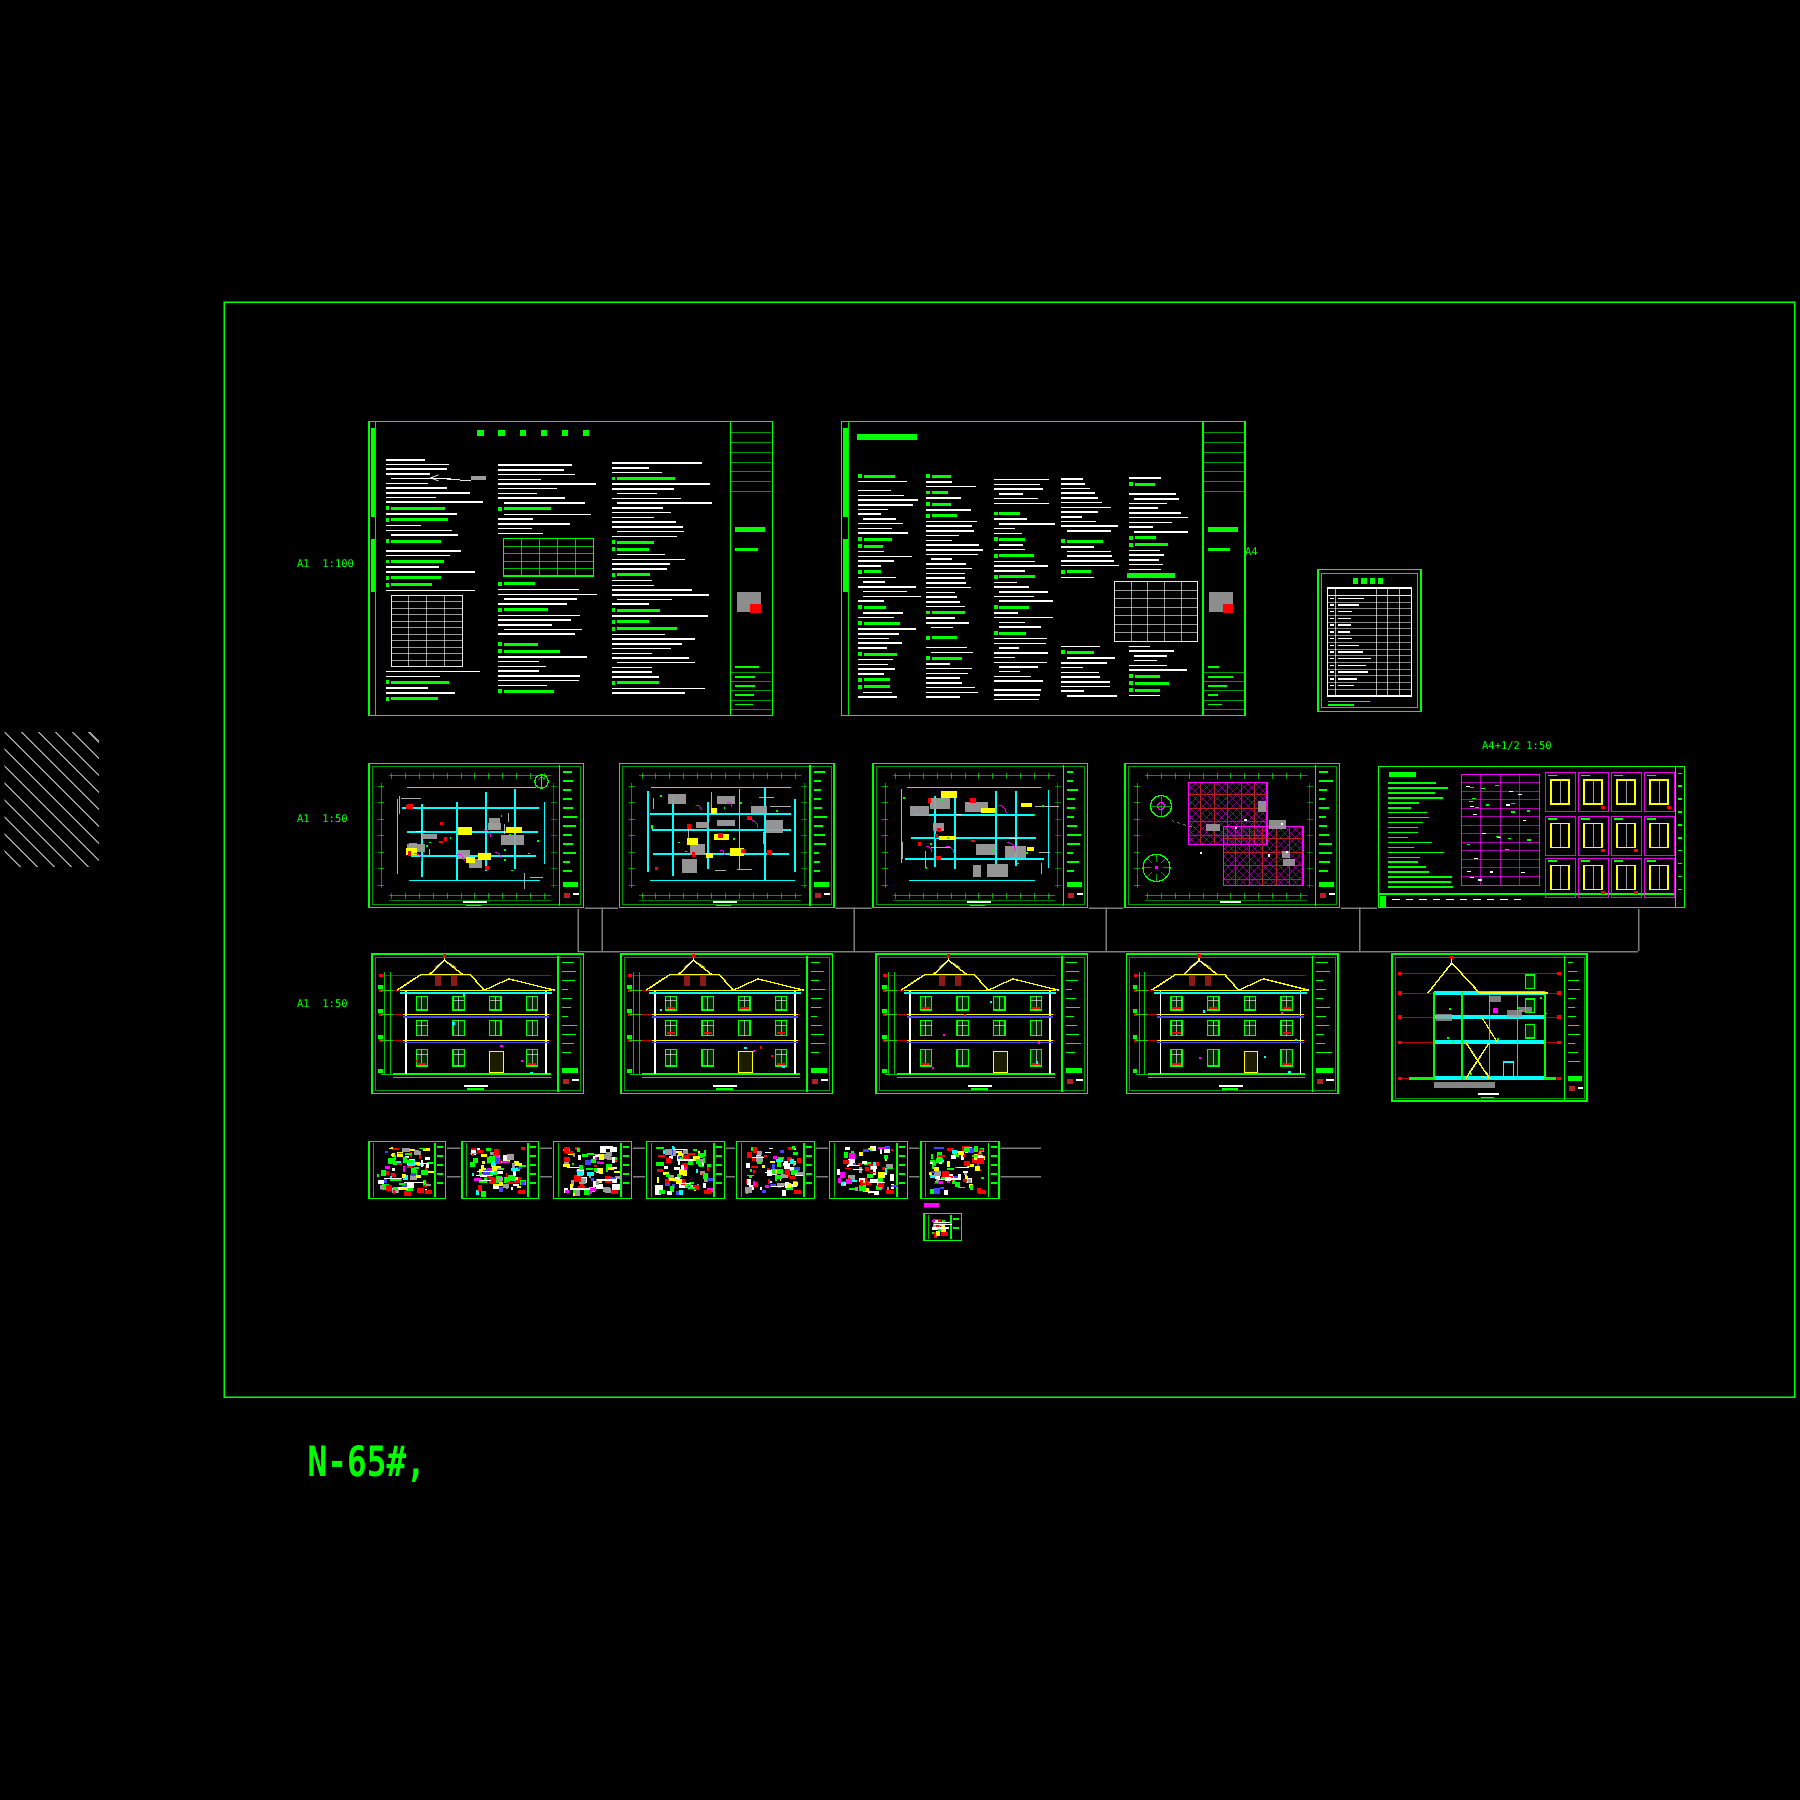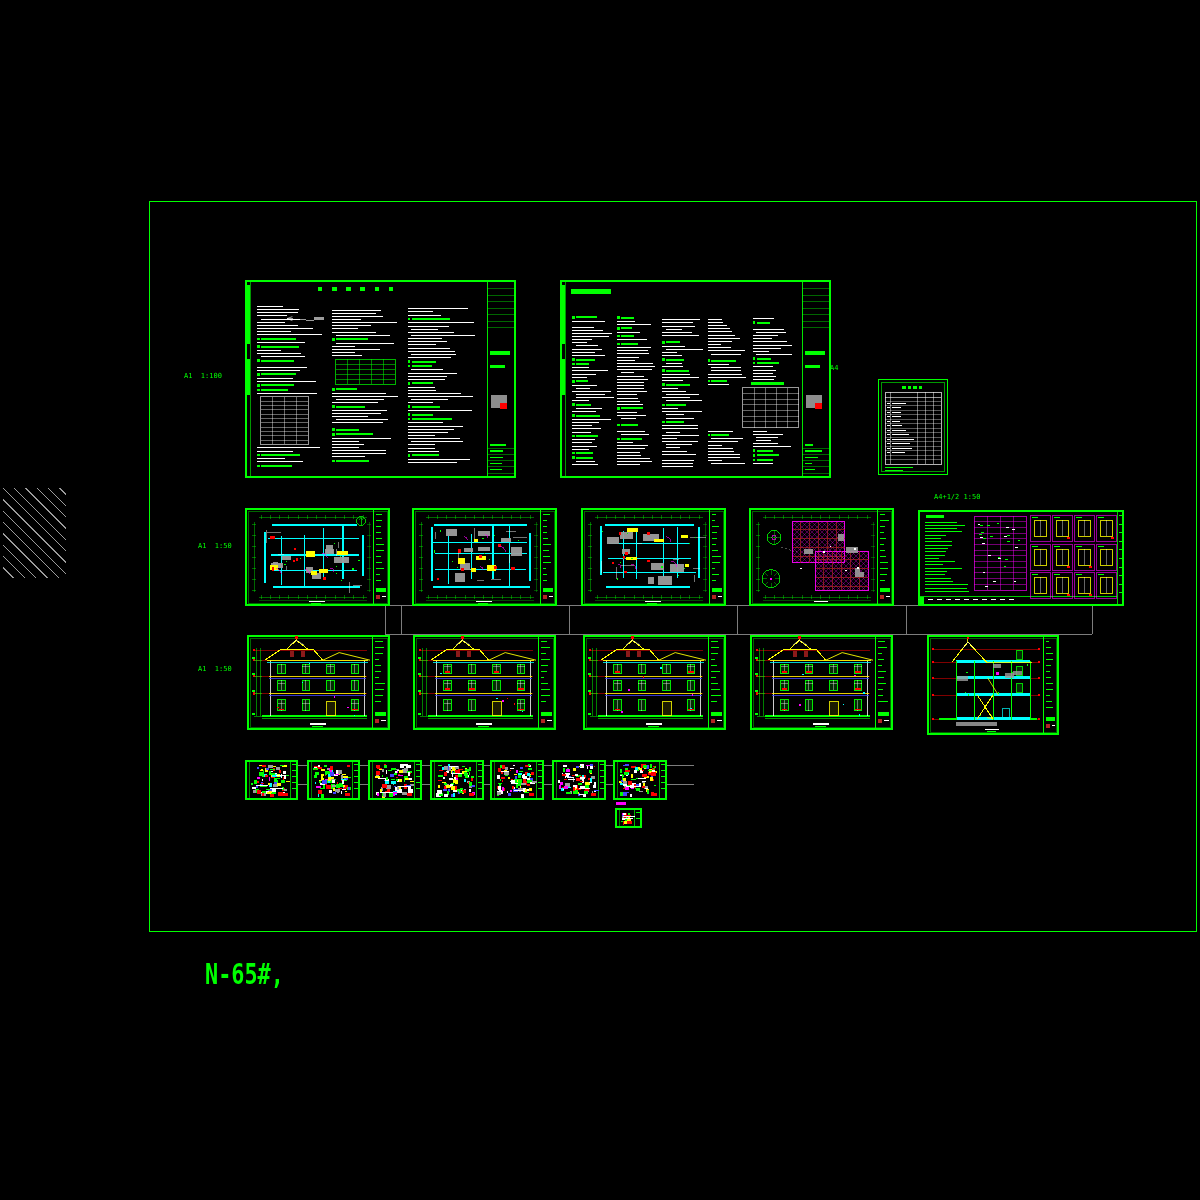--- a/index.html
+++ b/index.html
@@ -8,23 +8,23 @@
   #hatch-block{position:absolute;left:3px;top:488px;width:63px;height:90px;
 ardent    border:1px solid #a8a8a8;
     background:repeating-linear-gradient(45deg,#000 0px,#000 7px,#9c9c9c 7px,#9c9c9c 8px);}
   #layout-frame{position:absolute;left:149px;top:201px;width:1046px;height:729px;
     border:1px solid #00ff00;z-index:0;}
   .conn{position:absolute;background:#7d7d7d;z-index:1;}
   .sheet{position:absolute;background:#000;z-index:2;}
   .sheet svg{display:block;}
   .lbl{position:absolute;color:#00ff00;font:7px "DejaVu Sans Mono",monospace;
     z-index:3;white-space:pre;letter-spacing:0;}
-  #lbl-row1{left:184px;top:372px;}
+  #lbl-row1{left:198px;top:372px;}
   #lbl-a4{left:830px;top:364px;}
-  #lbl-row2-wide{left:934px;top:493px;}
+  #lbl-row2-wide{left:988px;top:493px;}
   #lbl-row2{left:198px;top:542px;}
   #lbl-row3{left:198px;top:665px;}
   #drawing-number{position:absolute;left:205px;top:958px;color:#00ff00;
     font:bold 28px "DejaVu Sans Mono",monospace;transform:scaleX(.78);
     transform-origin:left top;z-index:3;}
   #detail8-caption{position:absolute;left:616px;top:802px;width:10px;height:3px;
     background:#ff00ff;z-index:3;}
 </style>
 </head>
 <body>

